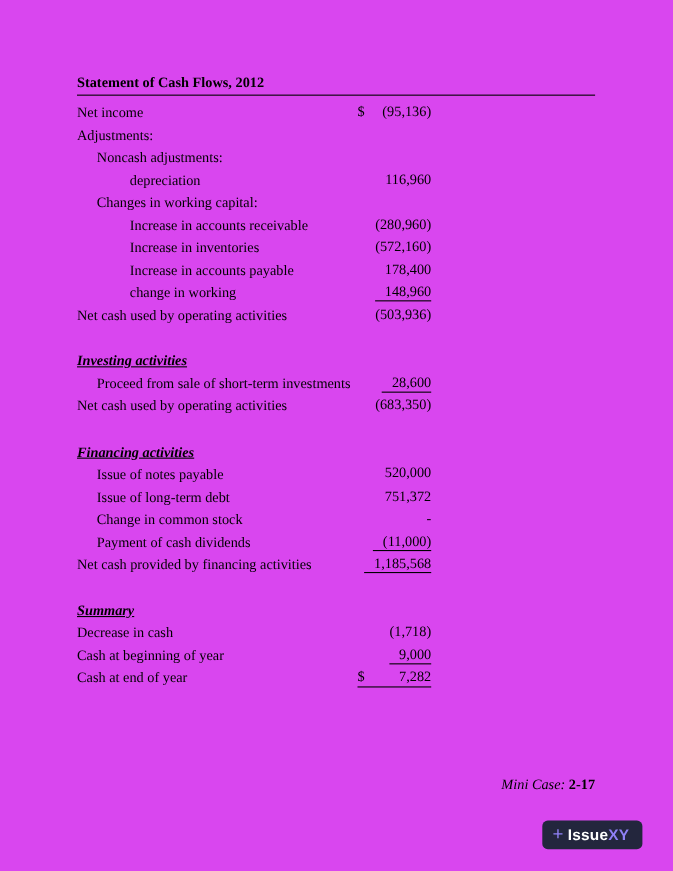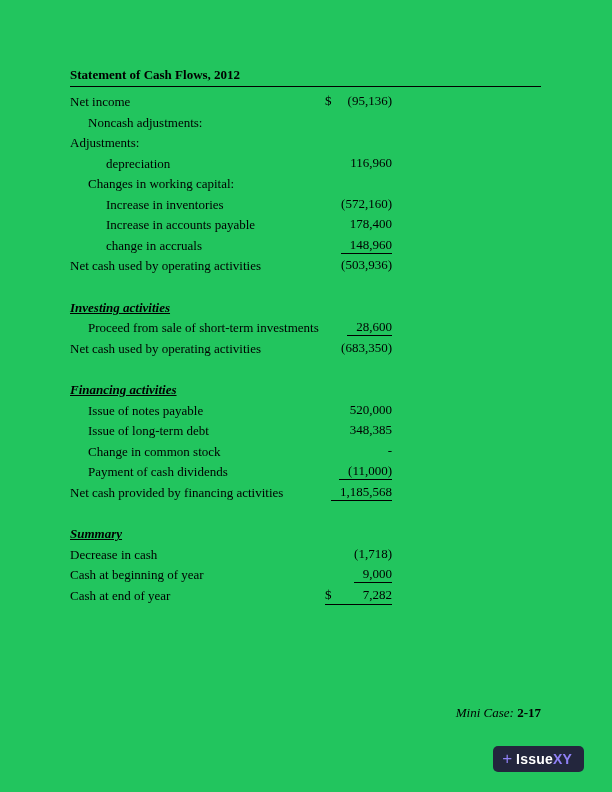--- a/index.html
+++ b/index.html
@@ -1,30 +1,30 @@
 <!DOCTYPE html>
 <html><head>
 <meta charset="utf-8">
 <style>
   html,body{margin:0;padding:0;background:#ffffff;}
   .page{
-    position:relative;width:612px;height:792px;background:#22c55e;
+    position:relative;width:612px;height:792px;background:#d946ef;
     font-family:"Liberation Serif", serif;color:#000;overflow:hidden;
   }
   .content{position:absolute;left:70px;top:67px;width:471px;font-size:13px;}
   .doc-title{font-weight:bold;border-bottom:1.3px solid #000;padding-bottom:3px;}
   .section{margin-top:21px;}
   .section.first{margin-top:5px;}
   .section-heading{height:20.5px;line-height:20.5px;font-weight:bold;font-style:italic;}
   .section-heading .ht{text-decoration:underline;}
   .row{position:relative;height:20.5px;}
   .label{position:absolute;top:1px;line-height:18px;white-space:nowrap;}
   .indent-0{left:0;}
   .indent-1{left:18px;}
-  .indent-2{left:36px;text-align:right;}
+  .indent-2{left:48px;text-align:right;}
   .value-cell{
     position:absolute;top:1px;left:255px;width:67px;height:17px;line-height:16px;
     display:flex;justify-content:flex-end;white-space:nowrap;
   }
   .value-cell .currency{margin-right:auto;}
   .amount{text-align:left;}
   .u-amt .amount{border-bottom:1px solid #000;padding-left:9px;}
   .u-cell{border-bottom:1px solid #000;}
   .footer-note{
     position:absolute;top:705px;right:71px;font-size:13px;white-space:nowrap;
@@ -52,48 +52,54 @@
     <div id="sections">
         <div class="section first">
           <div class="row">
             <span class="label indent-0">Net income</span>
             <span class="value-cell">
               <span class="currency">$</span>
               <span class="amount">(95,136)</span>
             </span>
           </div>
           <div class="row">
-            <span class="label indent-1">Noncash adjustments:</span>
+            <span class="label indent-0">Adjustments:</span>
           </div>
           <div class="row">
-            <span class="label indent-0">Adjustments:</span>
+            <span class="label indent-1">Noncash adjustments:</span>
           </div>
           <div class="row">
             <span class="label indent-2">depreciation</span>
             <span class="value-cell">
               <span class="amount">116,960</span>
             </span>
           </div>
           <div class="row">
             <span class="label indent-1">Changes in working capital:</span>
+          </div>
+          <div class="row">
+            <span class="label indent-2">Increase in accounts receivable</span>
+            <span class="value-cell">
+              <span class="amount">(280,960)</span>
+            </span>
           </div>
           <div class="row">
             <span class="label indent-2">Increase in inventories</span>
             <span class="value-cell">
               <span class="amount">(572,160)</span>
             </span>
           </div>
           <div class="row">
             <span class="label indent-2">Increase in accounts payable</span>
             <span class="value-cell">
               <span class="amount">178,400</span>
             </span>
           </div>
           <div class="row">
-            <span class="label indent-2">change in accruals</span>
+            <span class="label indent-2">change in working</span>
             <span class="value-cell u-amt">
               <span class="amount">148,960</span>
             </span>
           </div>
           <div class="row">
             <span class="label indent-0">Net cash used by operating activities</span>
             <span class="value-cell">
               <span class="amount">(503,936)</span>
             </span>
           </div>
@@ -117,21 +123,21 @@
           <div class="section-heading"><span class="ht">Financing activities</span></div>
           <div class="row">
             <span class="label indent-1">Issue of notes payable</span>
             <span class="value-cell">
               <span class="amount">520,000</span>
             </span>
           </div>
           <div class="row">
             <span class="label indent-1">Issue of long-term debt</span>
             <span class="value-cell">
-              <span class="amount">348,385</span>
+              <span class="amount">751,372</span>
             </span>
           </div>
           <div class="row">
             <span class="label indent-1">Change in common stock</span>
             <span class="value-cell">
               <span class="amount">-</span>
             </span>
           </div>
           <div class="row">
             <span class="label indent-1">Payment of cash dividends</span>

